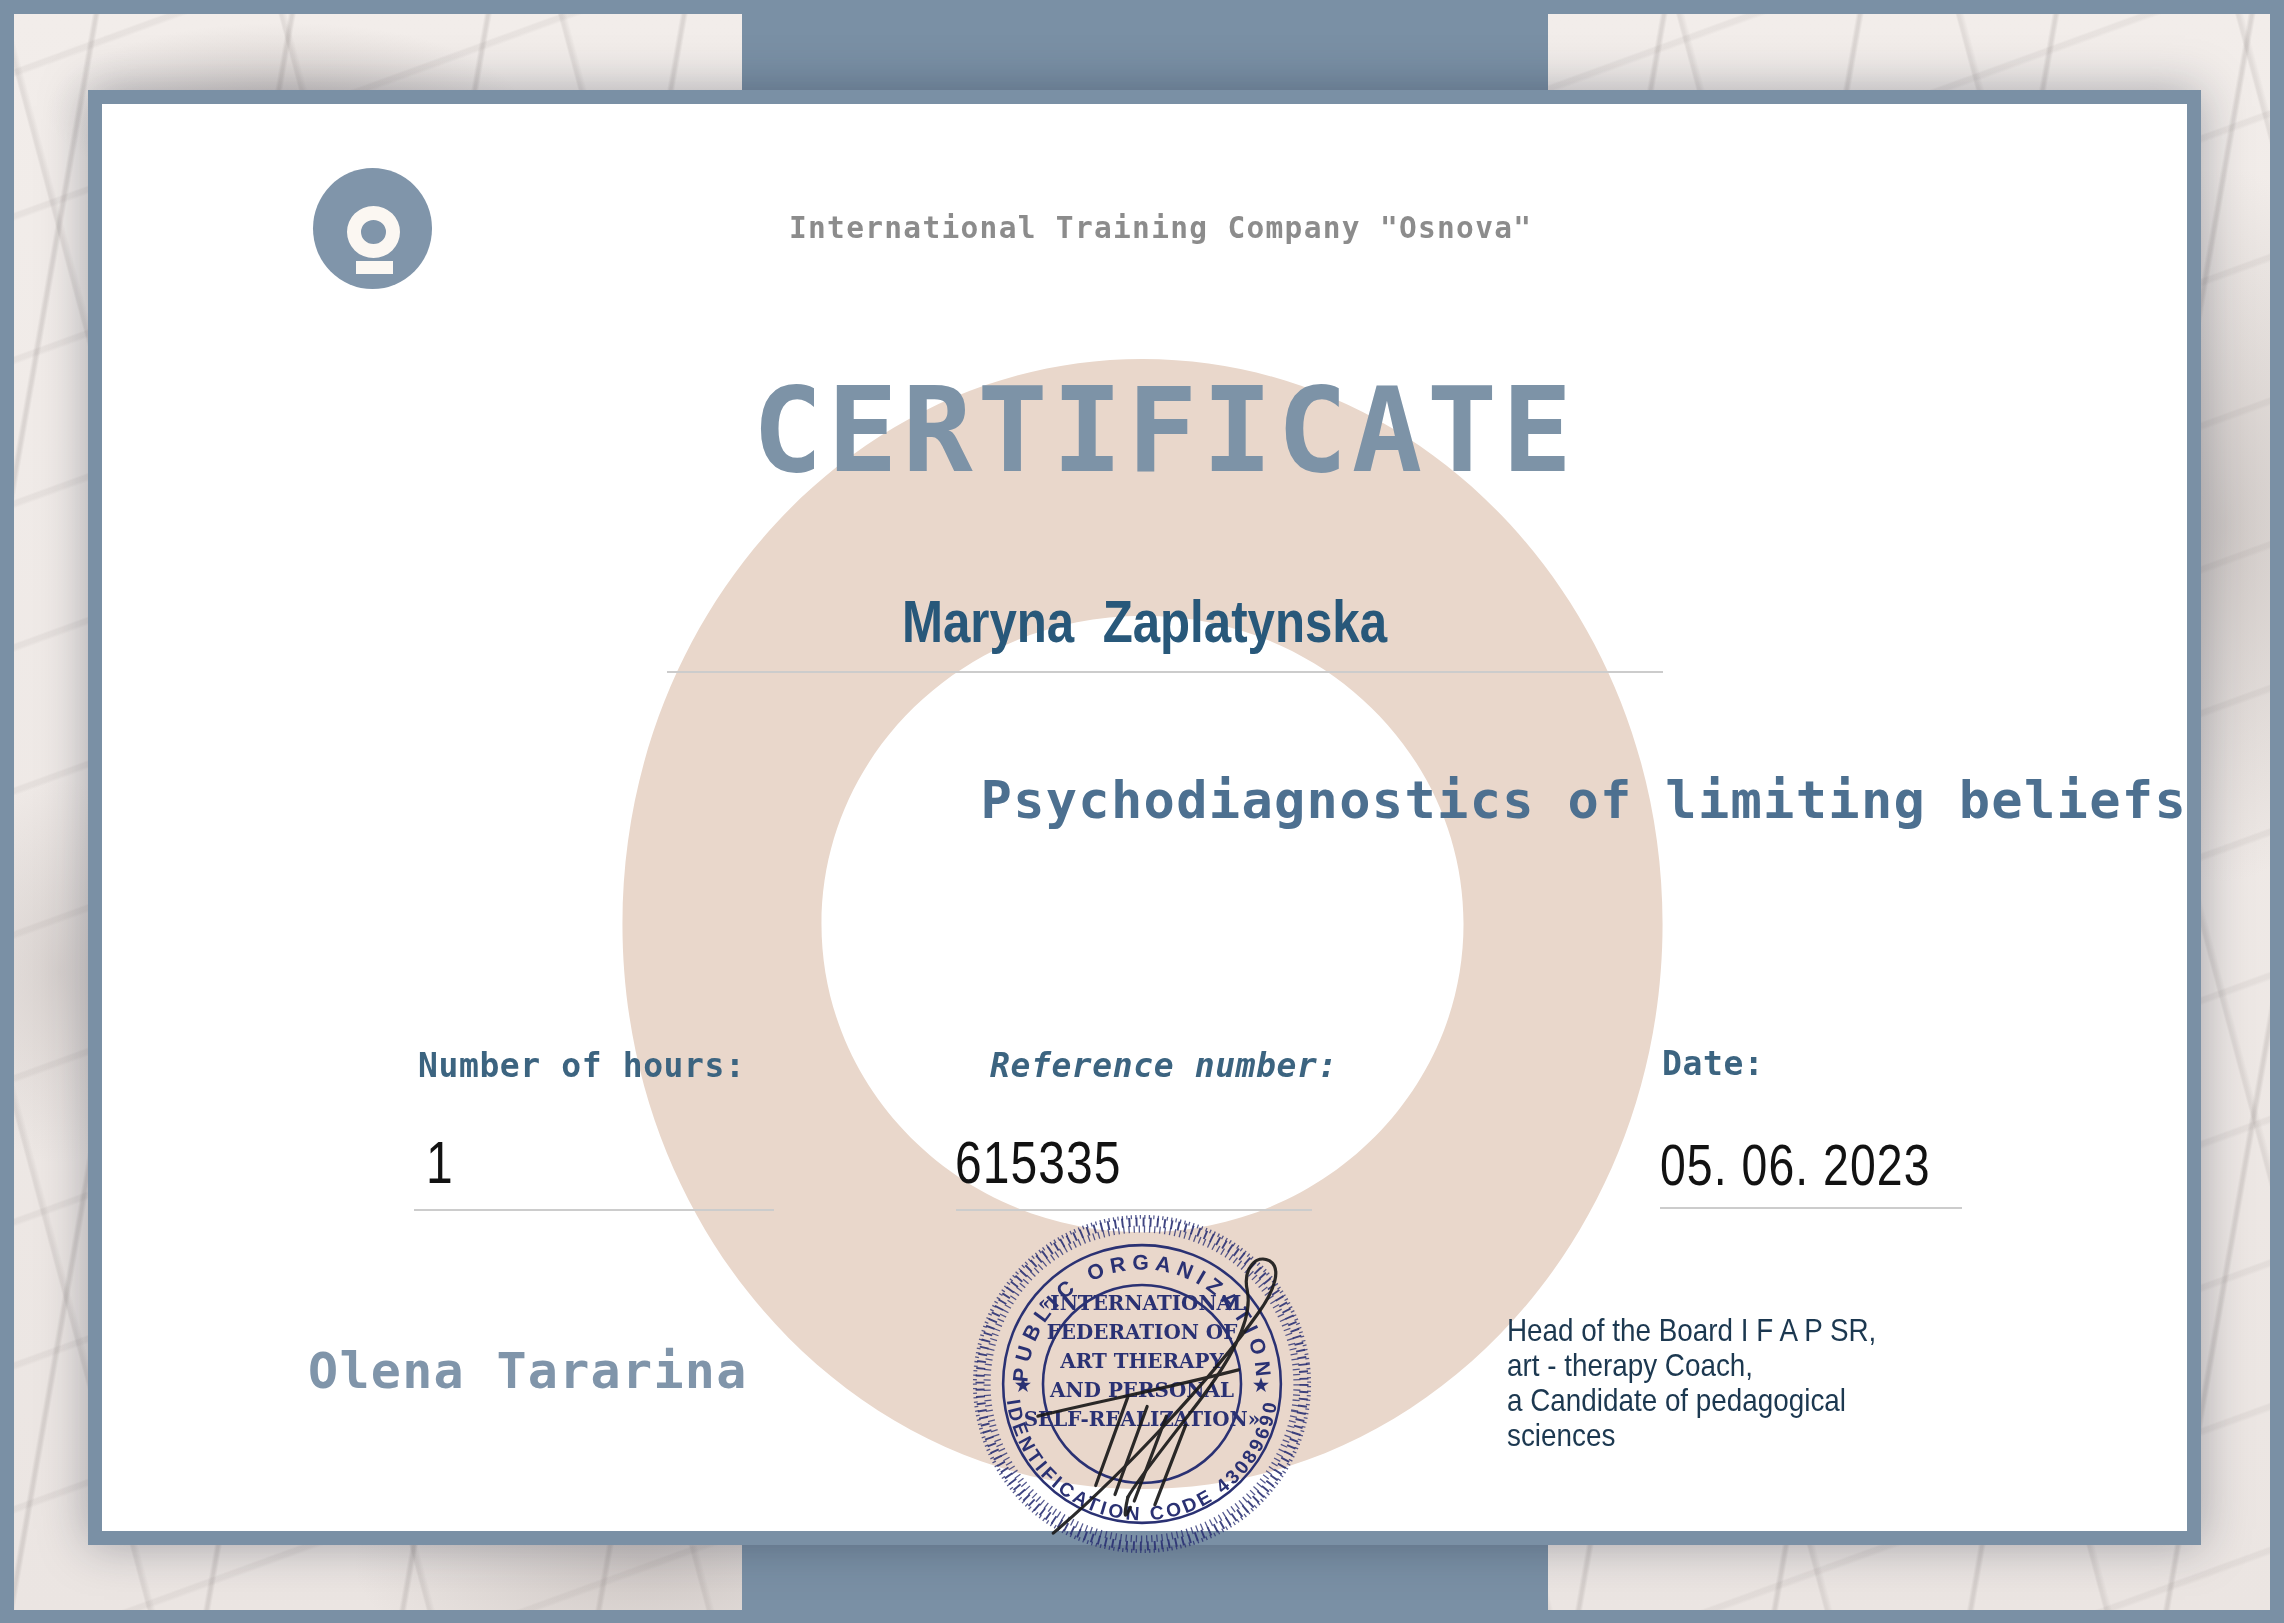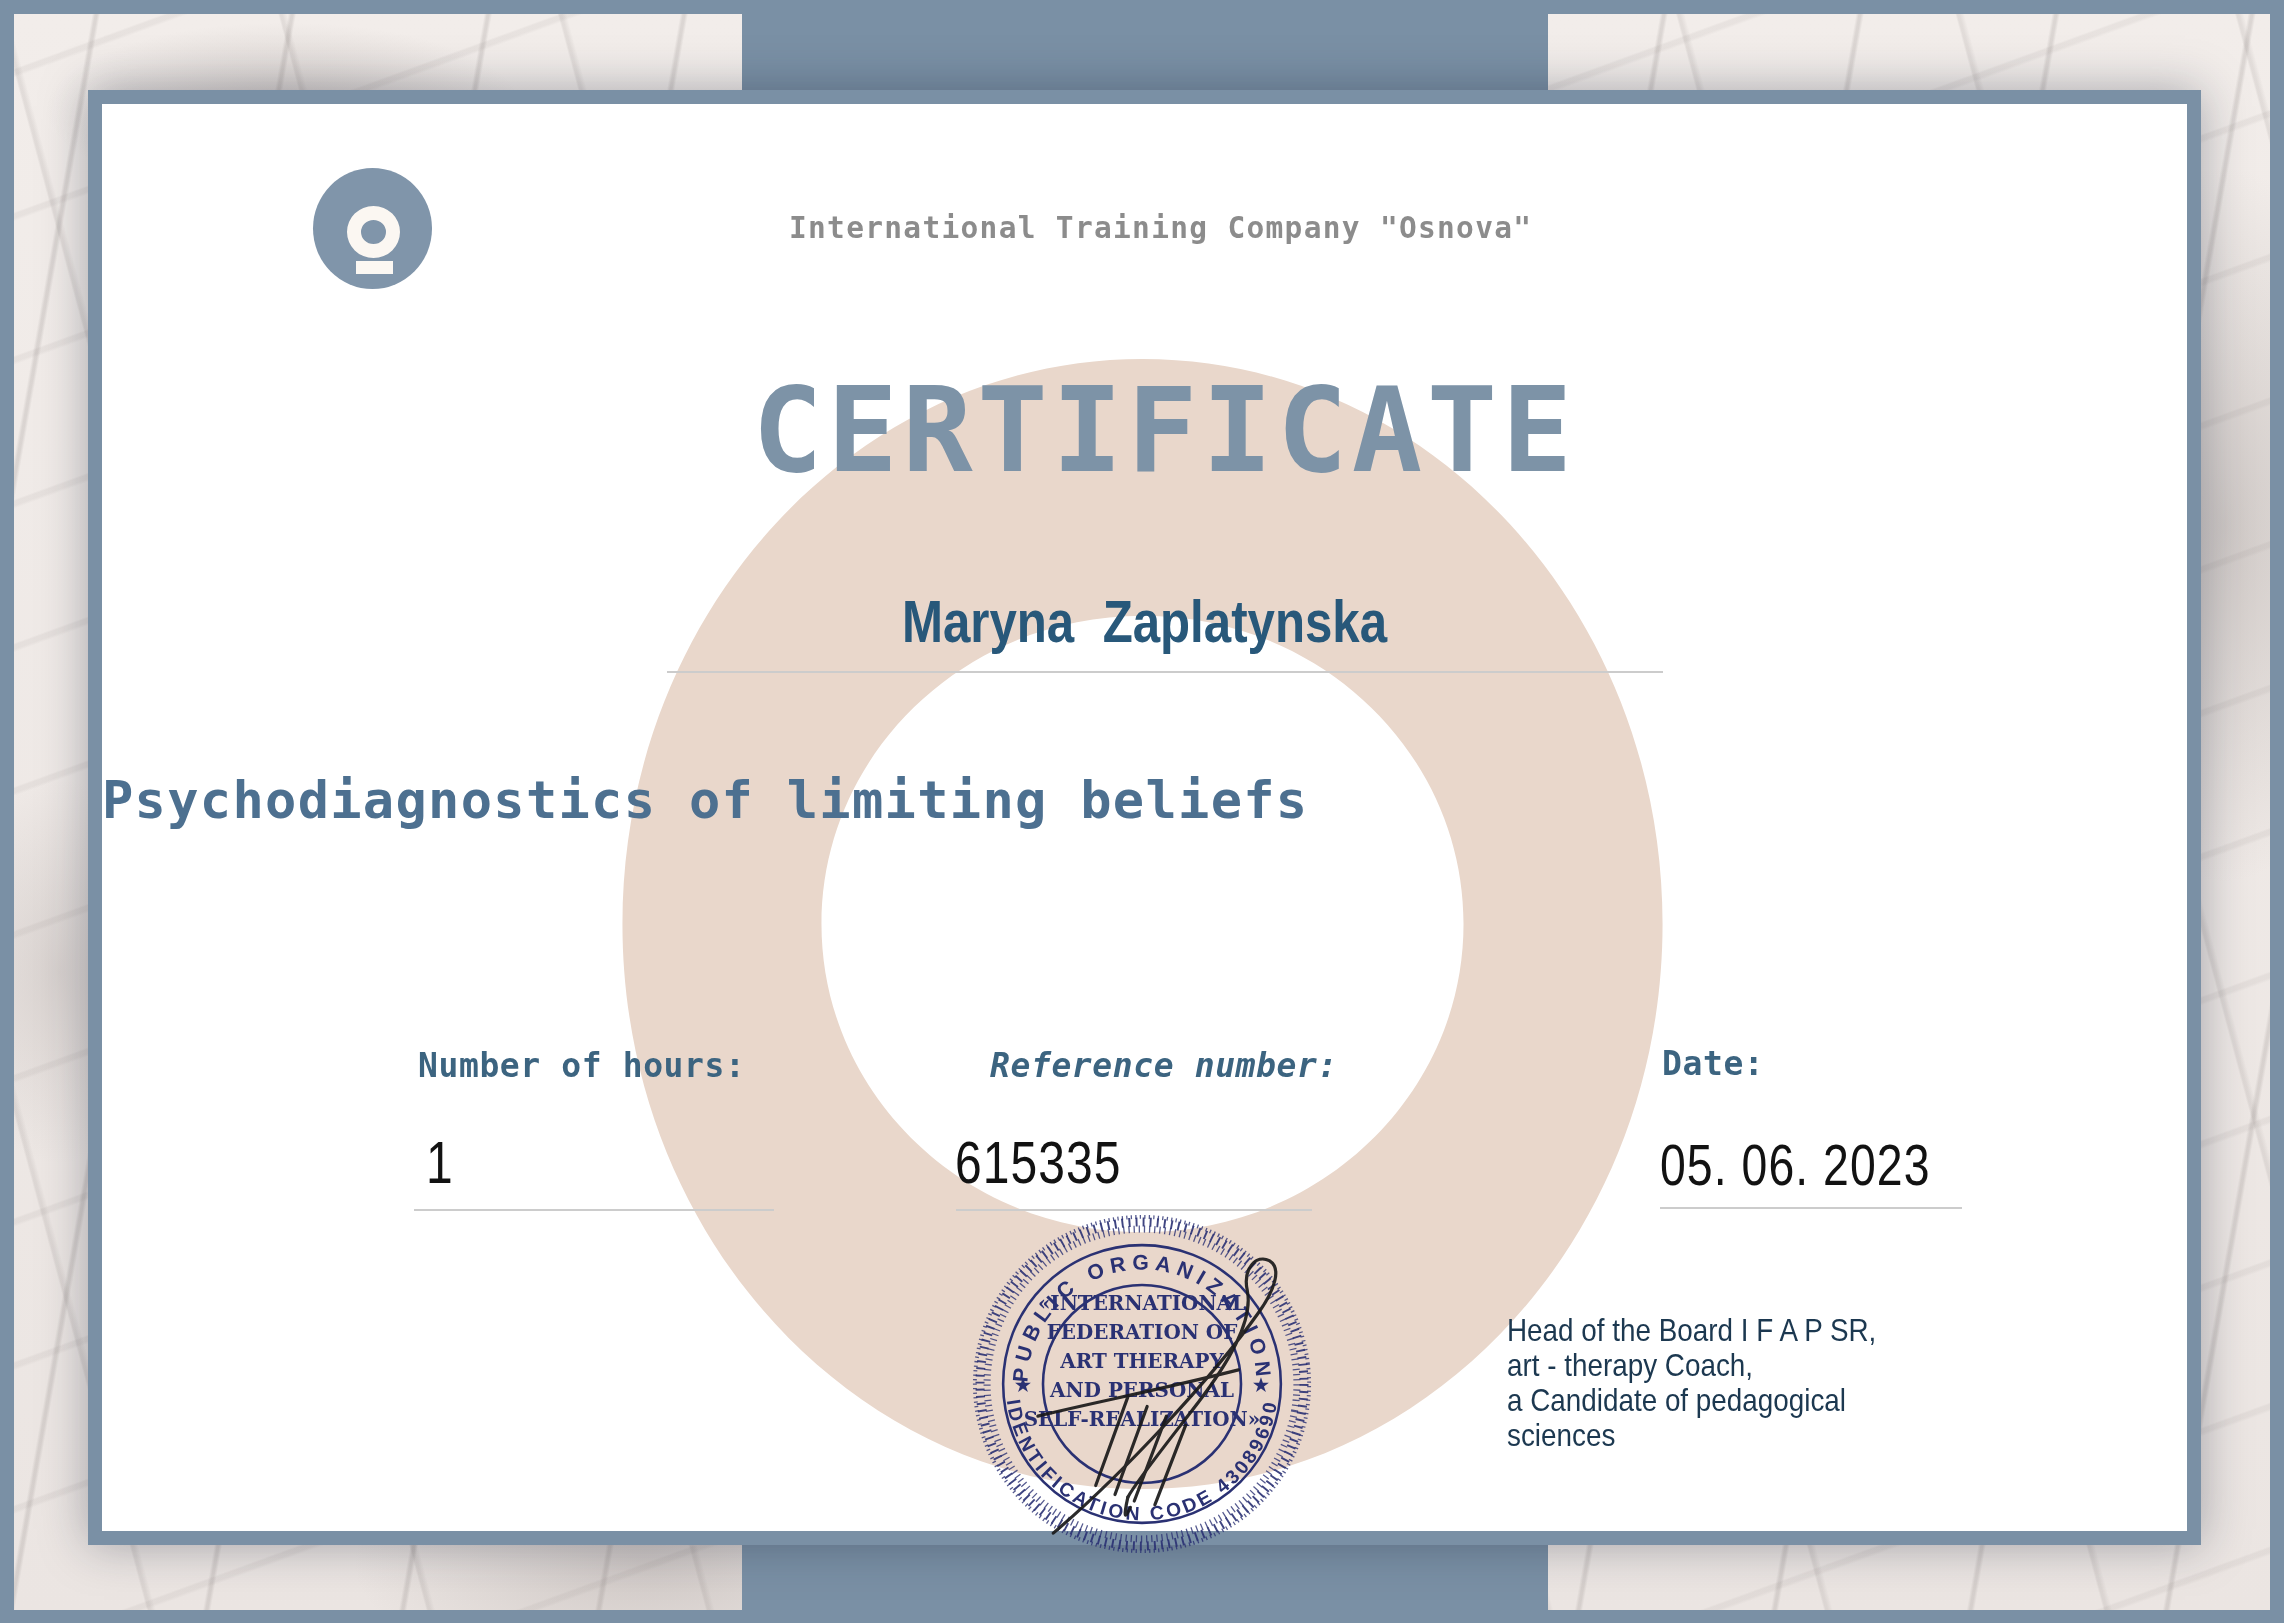--- a/index.html
+++ b/index.html
@@ -35,21 +35,21 @@
              font-size:95px;color:var(--navy_logo);line-height:1.28;}
   .company{left:687px;top:107px;font-family:"DejaVu Sans Mono",monospace;font-weight:bold;
            font-size:29.5px;letter-spacing:1.3px;color:var(--grey_company);}
   .title{left:0;right:0;top:254px;text-align:center;font-family:"DejaVu Sans Mono",monospace;
          font-weight:bold;font-size:117px;letter-spacing:4.5px;color:var(--title_slate);line-height:1.25;margin-left:40px;}
   .recipient{left:0;right:0;top:482px;text-align:center;font-size:60px;font-weight:bold;
              color:var(--name_blue);word-spacing:18px;transform:scaleX(.82);line-height:1.2;}
   .name-line{left:565px;top:567px;width:996px;height:1.9px;background:var(--line_grey);}
   .intro{left:0;right:0;top:625px;text-align:center;font-family:"DejaVu Sans Mono",monospace;
          font-weight:bold;font-size:28px;letter-spacing:0.6px;color:var(--text_black);}
-  .course{left:0;right:0;top:666px;text-align:left;font-family:"DejaVu Sans Mono",monospace;
+  .course{left:0;right:0;top:666px;text-align:right;font-family:"DejaVu Sans Mono",monospace;
           font-weight:bold;font-size:52px;letter-spacing:1.3px;color:var(--course_blue);}
   .field-label{font-family:"DejaVu Sans Mono",monospace;font-weight:bold;font-size:33px;
                color:var(--label_blue);letter-spacing:0.6px;}
   .hours-label{left:308px;top:942px;margin-left:8px;}
   .ref-label{left:888px;top:942px;font-style:italic;}
   .date-label{left:1560px;top:940px;}
   .field-value{font-size:60px;color:var(--value_black);transform:scaleX(.8);transform-origin:0 0;
                letter-spacing:1.3px;line-height:1.15;}
   .hours-value{left:324px;top:1024px;}
   .ref-value{left:853px;top:1024px;}
@@ -99,20 +99,21 @@
     <div class="abs field-label date-label">Date:</div>
 
     <div class="abs field-value hours-value">1</div>
     <div class="abs field-value ref-value">615335</div>
     <div class="abs field-value date-value">05. 06. 2023</div>
 
     <div class="abs rule hours-line"></div>
     <div class="abs rule ref-line"></div>
     <div class="abs rule date-line"></div>
 
+    <div class="abs signatory">Olena Tararina</div>
     <div class="abs creds">
       <div>Head of the Board I F A P SR,</div>
       <div>art - therapy Coach,</div>
       <div>a Candidate of pedagogical</div>
       <div>sciences</div>
     </div>
   </div>
 
   <svg class="abs stamp" width="360" height="360" viewBox="0 0 560 560">
     <g stroke="#2a3173" fill="none">

